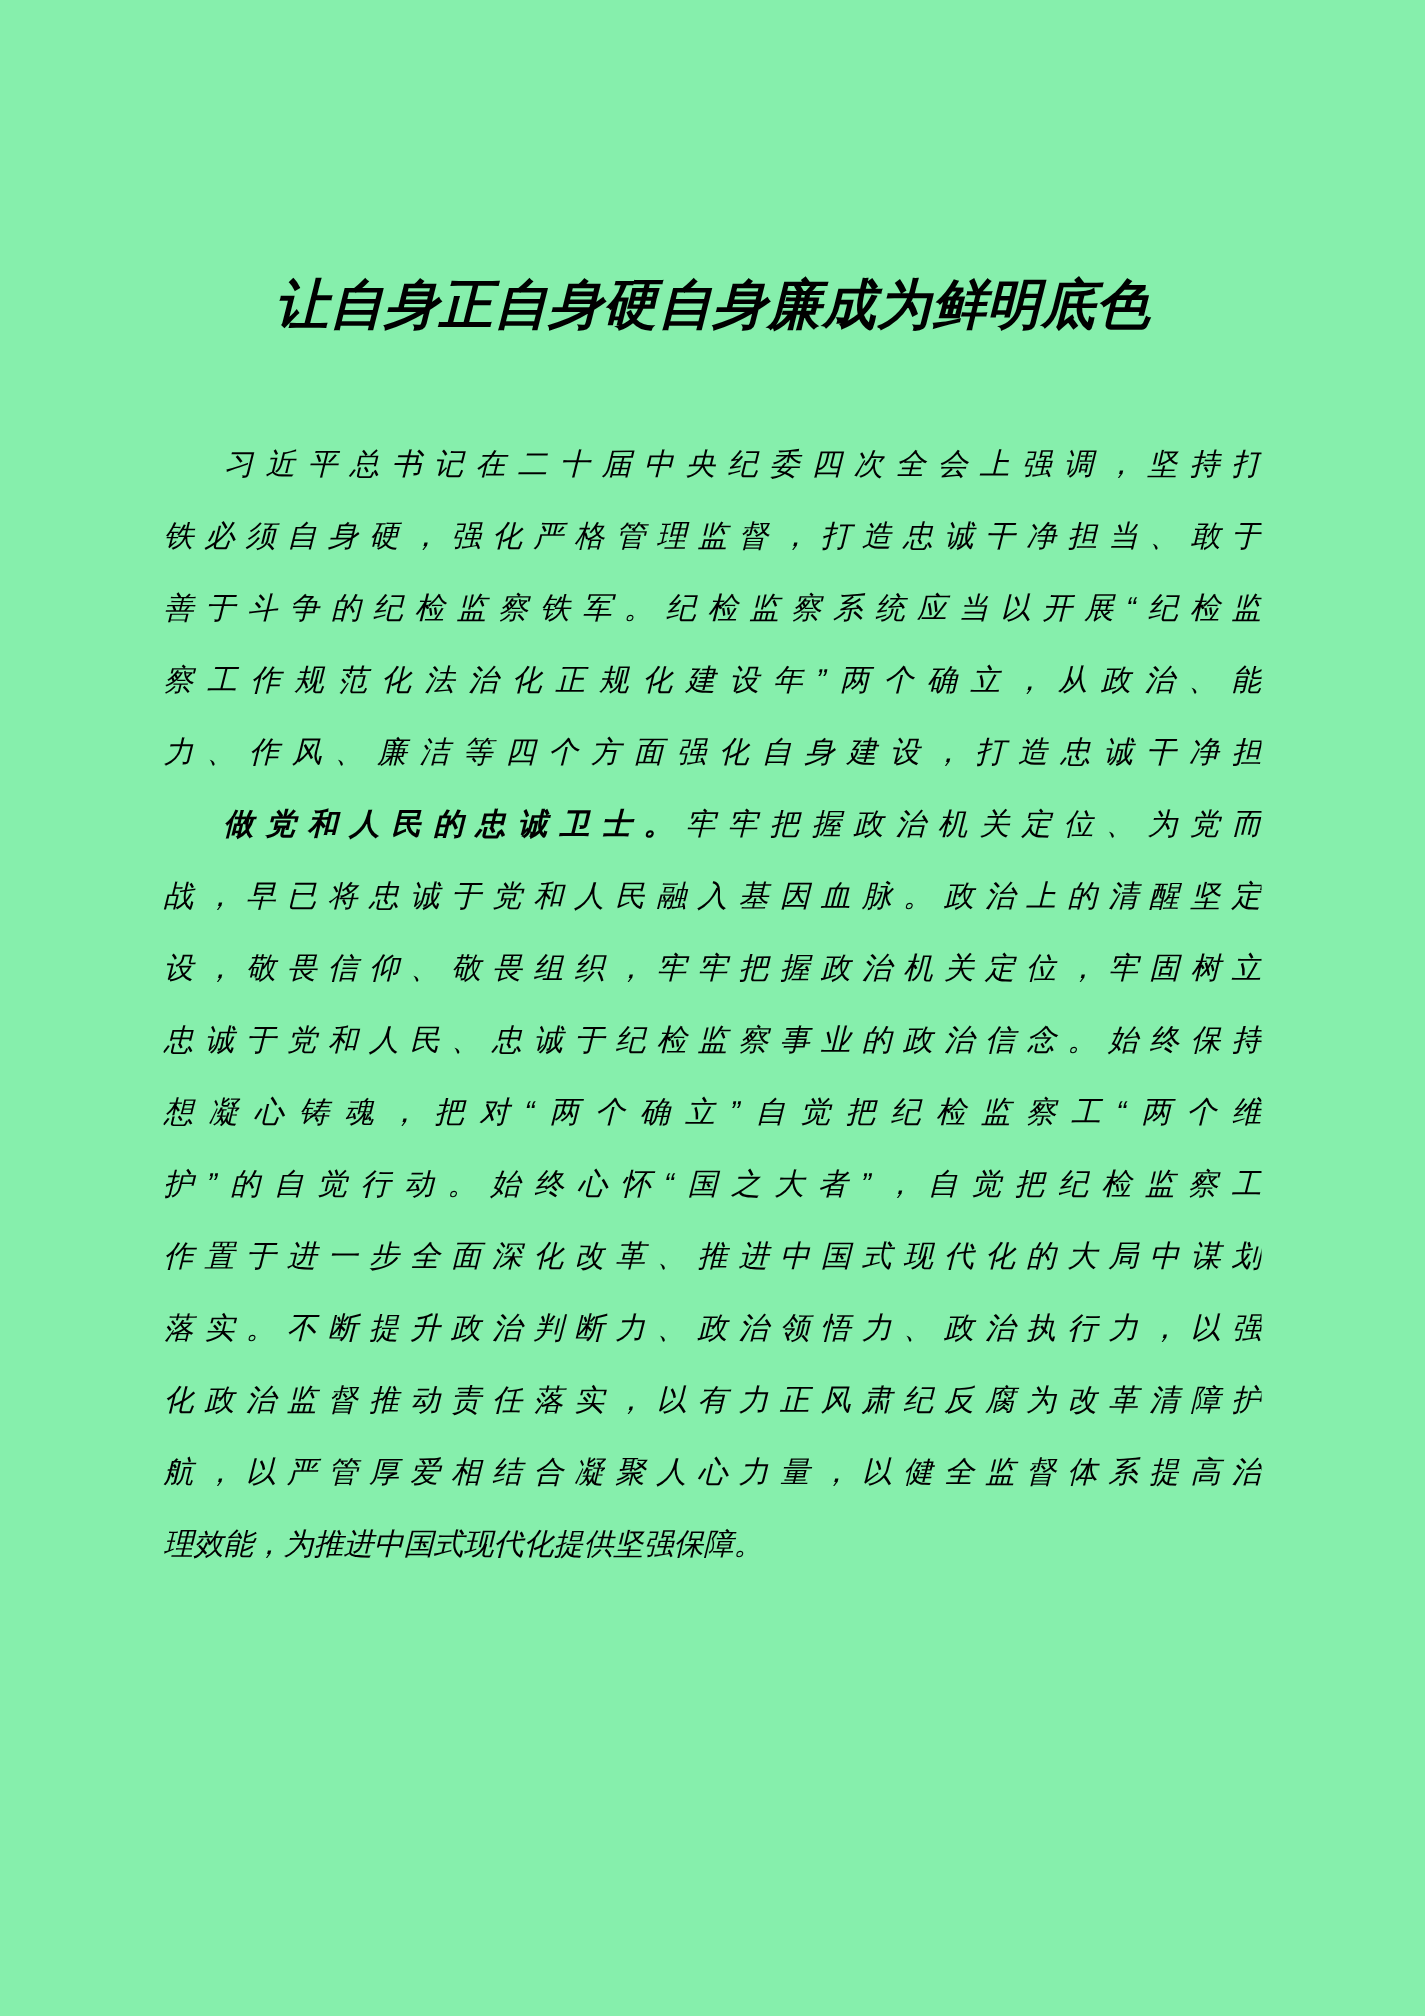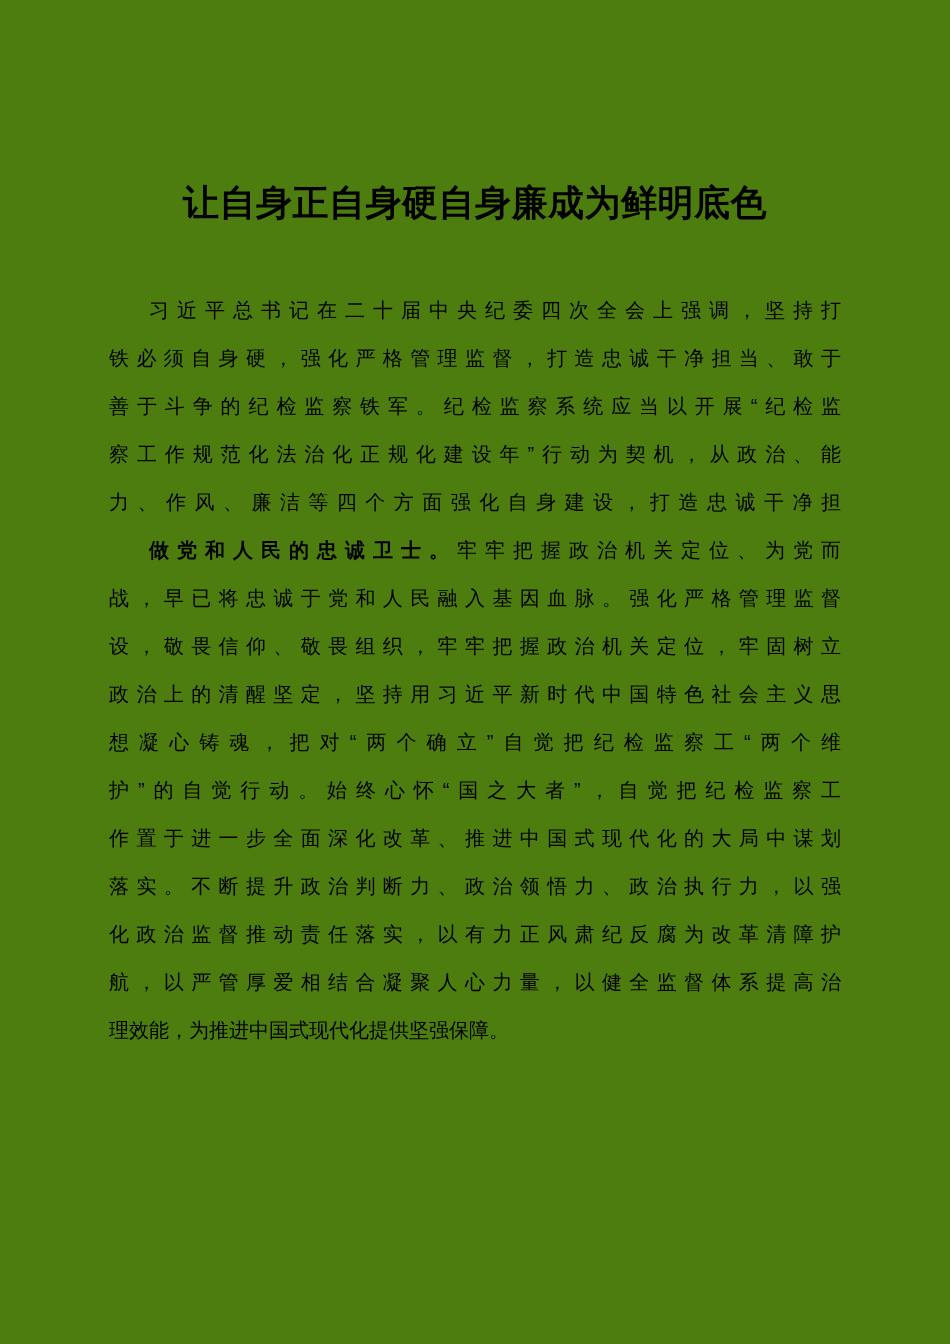--- a/index.html
+++ b/index.html
@@ -4,23 +4,24 @@
 <style>
   * { margin: 0; padding: 0; box-sizing: border-box; }
   html, body {
     background: #ffffff;
     font-family: "Liberation Sans", "DejaVu Sans", sans-serif;
   }
   .page {
     position: relative;
     width: 950px;
     height: 1344px;
-    background: #4d7c0f;
+    background: #86efac;
     color: #000000;
     overflow: hidden;
+    font-style: italic;
   }
   .doc-title {
     padding-top: 182px;
     font-size: 36px;
     line-height: 42px;
     font-weight: bold;
     text-align: center;
     letter-spacing: 0.5px;
     color: #000000;
   }
@@ -49,28 +50,28 @@
 </head>
 <body>
 
 <div class="page">
   <h1 class="doc-title">让自身正自身硬自身廉成为鲜明底色</h1>
   <div class="doc-body">
       <div class="paragraph">
         <div class="line indent fill"><span class="seg">习近平总书记在二十届中央纪委四次全会上强调，坚持打</span></div>
         <div class="line fill"><span class="seg">铁必须自身硬，强化严格管理监督，打造忠诚干净担当、敢于</span></div>
         <div class="line fill"><span class="seg">善于斗争的纪检监察铁军。纪检监察系统应当以开展“纪检监</span></div>
-        <div class="line fill"><span class="seg">察工作规范化法治化正规化建设年”行动为契机，从政治、能</span></div>
+        <div class="line fill"><span class="seg">察工作规范化法治化正规化建设年”两个确立，从政治、能</span></div>
         <div class="line fill"><span class="seg">力、作风、廉洁等四个方面强化自身建设，打造忠诚干净担</span></div>
       </div>
       <div class="paragraph">
         <div class="line indent fill"><span class="seg bold">做党和人民的忠诚卫士。</span><span class="seg">牢牢把握政治机关定位、为党而</span></div>
-        <div class="line fill"><span class="seg">战，早已将忠诚于党和人民融入基因血脉。强化严格管理监督</span></div>
+        <div class="line fill"><span class="seg">战，早已将忠诚于党和人民融入基因血脉。政治上的清醒坚定</span></div>
         <div class="line fill"><span class="seg">设，敬畏信仰、敬畏组织，牢牢把握政治机关定位，牢固树立</span></div>
-        <div class="line fill"><span class="seg">政治上的清醒坚定，坚持用习近平新时代中国特色社会主义思</span></div>
+        <div class="line fill"><span class="seg">忠诚于党和人民、忠诚于纪检监察事业的政治信念。始终保持</span></div>
         <div class="line fill"><span class="seg">想凝心铸魂，把对“两个确立”自觉把纪检监察工“两个维</span></div>
         <div class="line fill"><span class="seg">护”的自觉行动。始终心怀“国之大者”，自觉把纪检监察工</span></div>
         <div class="line fill"><span class="seg">作置于进一步全面深化改革、推进中国式现代化的大局中谋划</span></div>
         <div class="line fill"><span class="seg">落实。不断提升政治判断力、政治领悟力、政治执行力，以强</span></div>
         <div class="line fill"><span class="seg">化政治监督推动责任落实，以有力正风肃纪反腐为改革清障护</span></div>
         <div class="line fill"><span class="seg">航，以严管厚爱相结合凝聚人心力量，以健全监督体系提高治</span></div>
         <div class="line"><span class="seg">理效能，为推进中国式现代化提供坚强保障。</span></div>
       </div>
     </div>
 </div>

